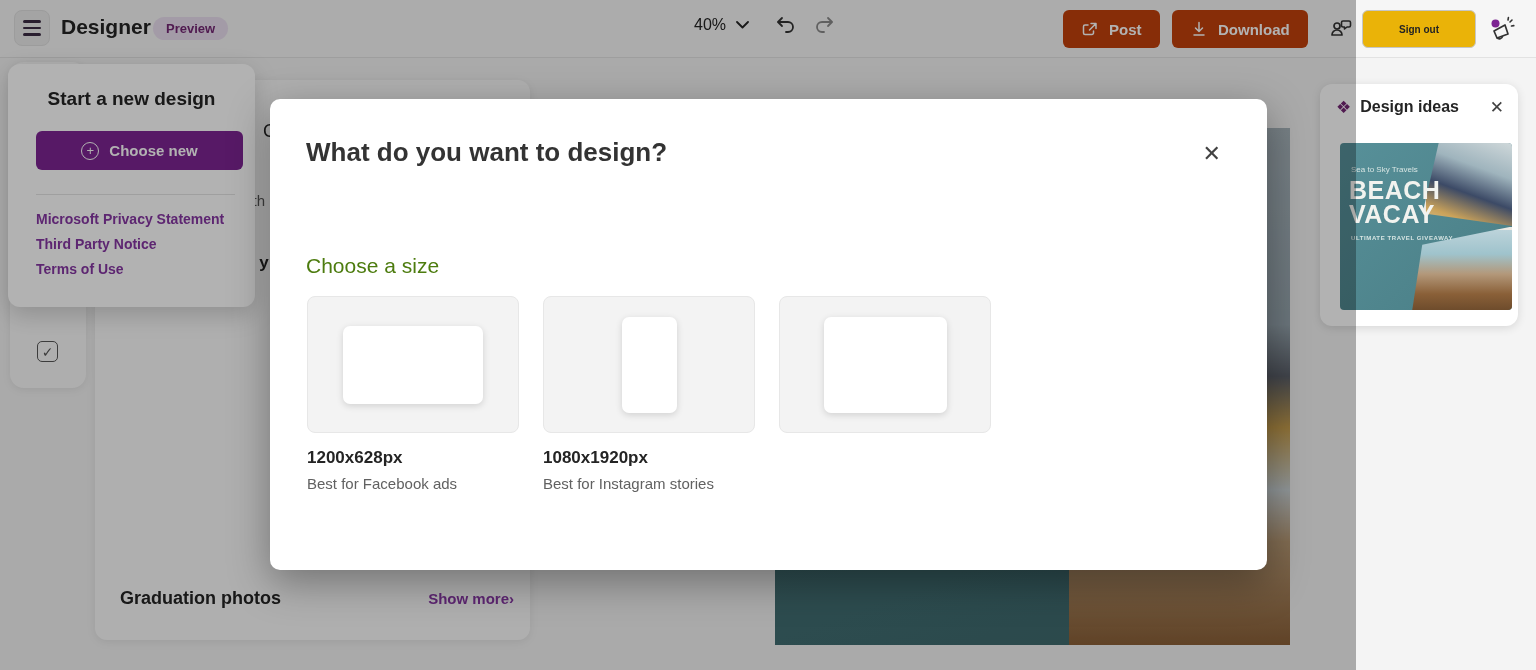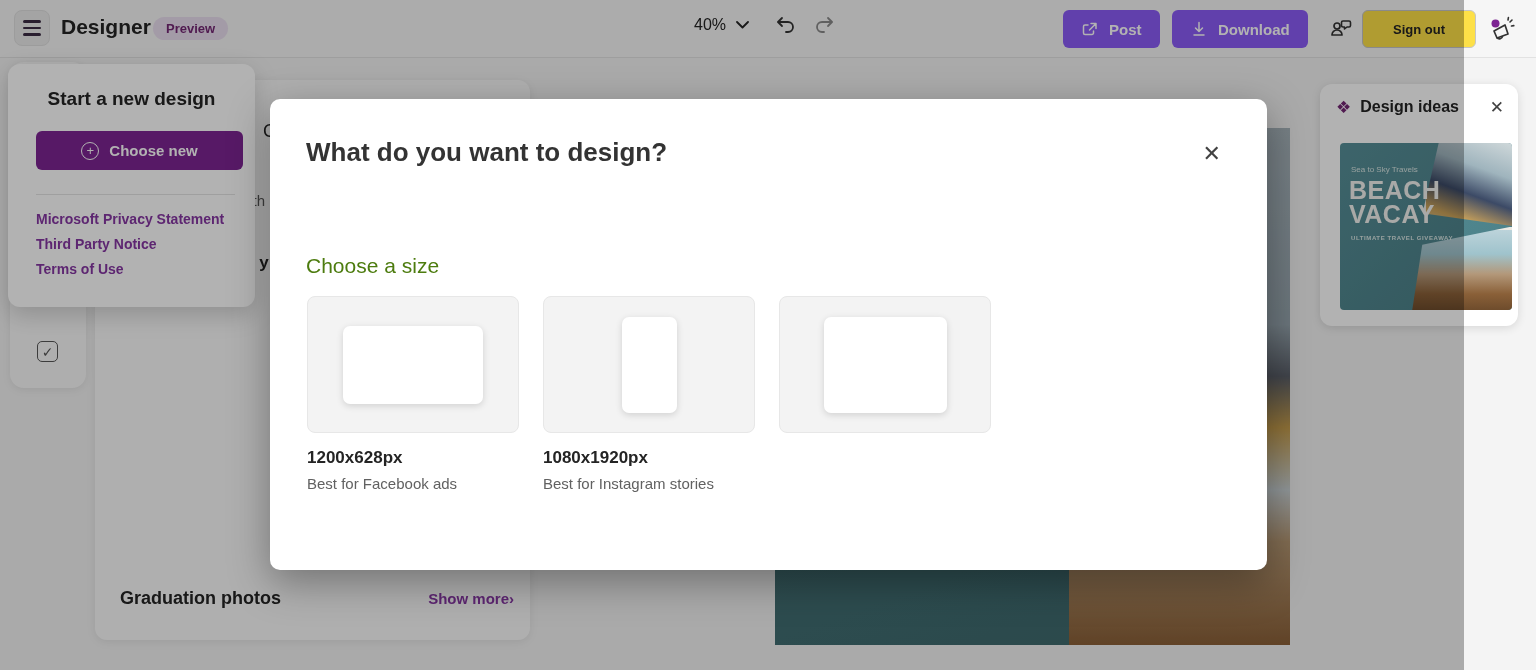--- a/index.html
+++ b/index.html
@@ -1,42 +1,42 @@
 <!DOCTYPE html>
 <html><head>
 <meta charset="utf-8">
 <style>
   * { margin:0; padding:0; box-sizing:border-box; }
   html,body { width:1536px; height:670px; overflow:hidden; background:#f4f4f4;
     font-family:"Liberation Sans", sans-serif; }
-  .stage { position:relative; width:1464px; height:670px; background:#f4f4f4; }
+  .stage { position:relative; width:1356px; height:670px; background:#f4f4f4; }
 
   
   .topbar { position:absolute; left:0; top:0; width:1536px; height:58px;
     background:#f6f6f6; border-bottom:1px solid #e2e2e2; z-index:1; }
   .hamburger { position:absolute; left:14px; top:10px; width:36px; height:36px;
     background:#ebebeb; border:1px solid #e0e0e0; border-radius:8px; cursor:pointer;
     display:flex; align-items:center; justify-content:center; flex-direction:column; gap:4px; }
   .hamburger i { display:block; width:18px; height:2.4px; background:#3b2c44; border-radius:2px; }
   .app-title { position:absolute; left:61px; top:15px; font-size:21px; font-weight:700; color:#242424; }
   .preview-pill { position:absolute; left:153px; top:17px; padding:4px 13px; border-radius:13px;
     background:#eadef0; color:#742774; font-size:13px; font-weight:700; }
   .zoom-ctl { position:absolute; left:694px; top:16px; display:flex; align-items:center; gap:10px;
     font-size:16px; color:#242424; cursor:pointer; }
   .icon-btn { background:none; border:none; cursor:pointer; padding:0; }
   .undo-btn { position:absolute; left:774px; top:13px; }
   .redo-btn { position:absolute; left:812px; top:13px; }
   .pbtn { position:absolute; top:10px; height:38px; border:none; border-radius:6px;
-    background:#8b5cf6; color:#fff; font-size:15px; font-weight:700; cursor:pointer;
+    background:#c2410c; color:#fff; font-size:15px; font-weight:700; cursor:pointer;
     display:flex; align-items:center; gap:10px; padding:0 18px; font-family:inherit; }
   .post-btn { left:1063px; }
   .download-btn { left:1172px; }
   .feedback-btn { position:absolute; left:1328px; top:16px; }
   .signout-btn { position:absolute; left:1362px; top:10px; width:114px; height:38px;
-    background:#fde047; border:1px solid #c6c6c6; border-radius:6px; font-size:13px; font-weight:700;
+    background:#eab308; border:1px solid #c6c6c6; border-radius:6px; font-size:10px; font-weight:700;
     color:#242424; cursor:pointer; font-family:inherit; }
   .megaphone-btn { position:absolute; left:1486px; top:14px; }
 
   
   .left-rail { position:absolute; left:10px; top:62px; width:76px; height:326px;
     background:#fafafa; border-radius:14px; box-shadow:0 2px 8px rgba(0,0,0,.08); z-index:1; }
   .checkbox { position:absolute; left:27px; bottom:26px; width:21px; height:21px;
     border:1.6px solid #565656; border-radius:5px; color:#565656; font-size:14px;
     display:flex; align-items:center; justify-content:center; cursor:pointer; background:transparent; }
 

